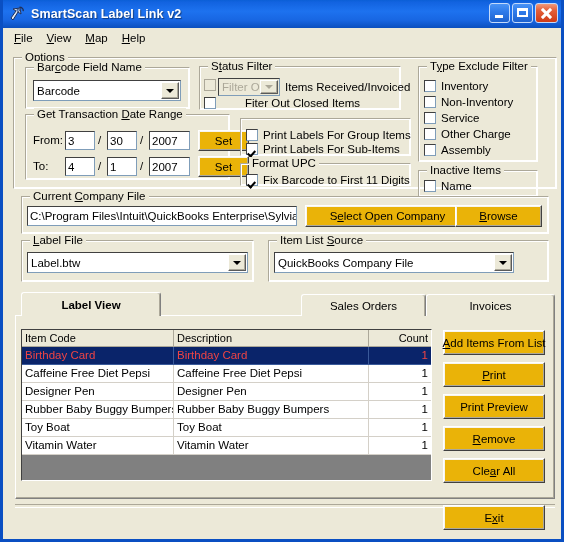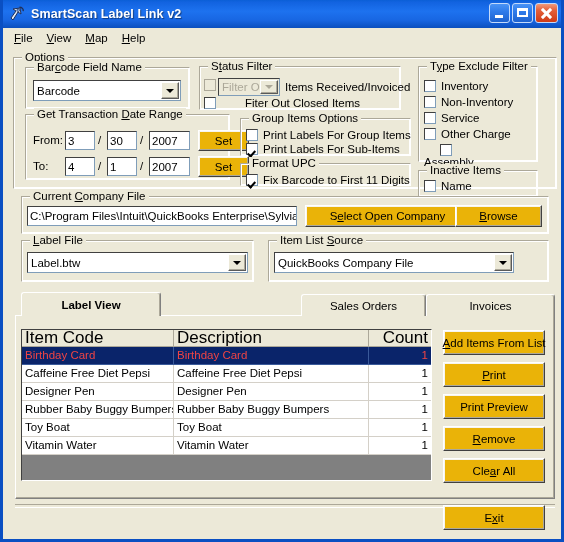--- a/index.html
+++ b/index.html
@@ -274,21 +274,21 @@
     display:flex;
     height:17px;
     background:#ece9d8;
     box-sizing:border-box;
   }
   .gh {
     box-sizing:border-box;
     border-right:1px solid #aca899;
     border-bottom:1px solid #aca899;
     background:#ece9d8;
-    font-size:17px;
+    font-size:11px;
     color:#000;
     padding:0 3px;
     line-height:16px;
     overflow:hidden;
     white-space:nowrap;
   }
   .gh.c0 { width:152px; }
   .gh.c1 { width:195px; }
   .gh.c2 { width:62px; text-align:right; border-right:none;}
   .grow { display:flex; height:18px; background:#fff; }
@@ -395,21 +395,20 @@
       </span>
   </div>
   <div class="lbl" style="left:282px; top:81px;">Items Received/Invoiced</div>
   <div class="cb" style="left:201px; top:97px;gap:24px;">
     <span class="box"></span>
     <span>Fiter Out Closed Items</span>
   </div>
 
   <div class="gbox" style="left:237px; top:118px; width:171px; height:38px;">
     <div class="gbox-inner"></div>
-    <div class="gb-title">Group Items Options</div>
   </div>
   <div class="cb" style="left:243px; top:129px;">
     <span class="box"></span>
     <span>Print Labels For Group Items</span>
   </div>
   <div class="cb checked" style="left:243px; top:143px;">
     <span class="box"></span>
     <span>Print Labels For Sub-Items</span>
   </div>
 
@@ -435,21 +434,21 @@
     <span>Non-Inventory</span>
   </div>
   <div class="cb" style="left:421px; top:112px;">
     <span class="box"></span>
     <span>Service</span>
   </div>
   <div class="cb" style="left:421px; top:128px;">
     <span class="box"></span>
     <span>Other Charge</span>
   </div>
-  <div class="cb" style="left:421px; top:144px;flex-direction:column;">
+  <div class="cb" style="left:421px; top:144px;">
     <span class="box"></span>
     <span>Assembly</span>
   </div>
 
   <div class="gbox" style="left:415px; top:170px; width:120px; height:27px;">
     <div class="gbox-inner"></div>
     <div class="gb-title">Inactive Items</div>
   </div>
   <div class="cb" style="left:421px; top:180px;">
     <span class="box"></span>

